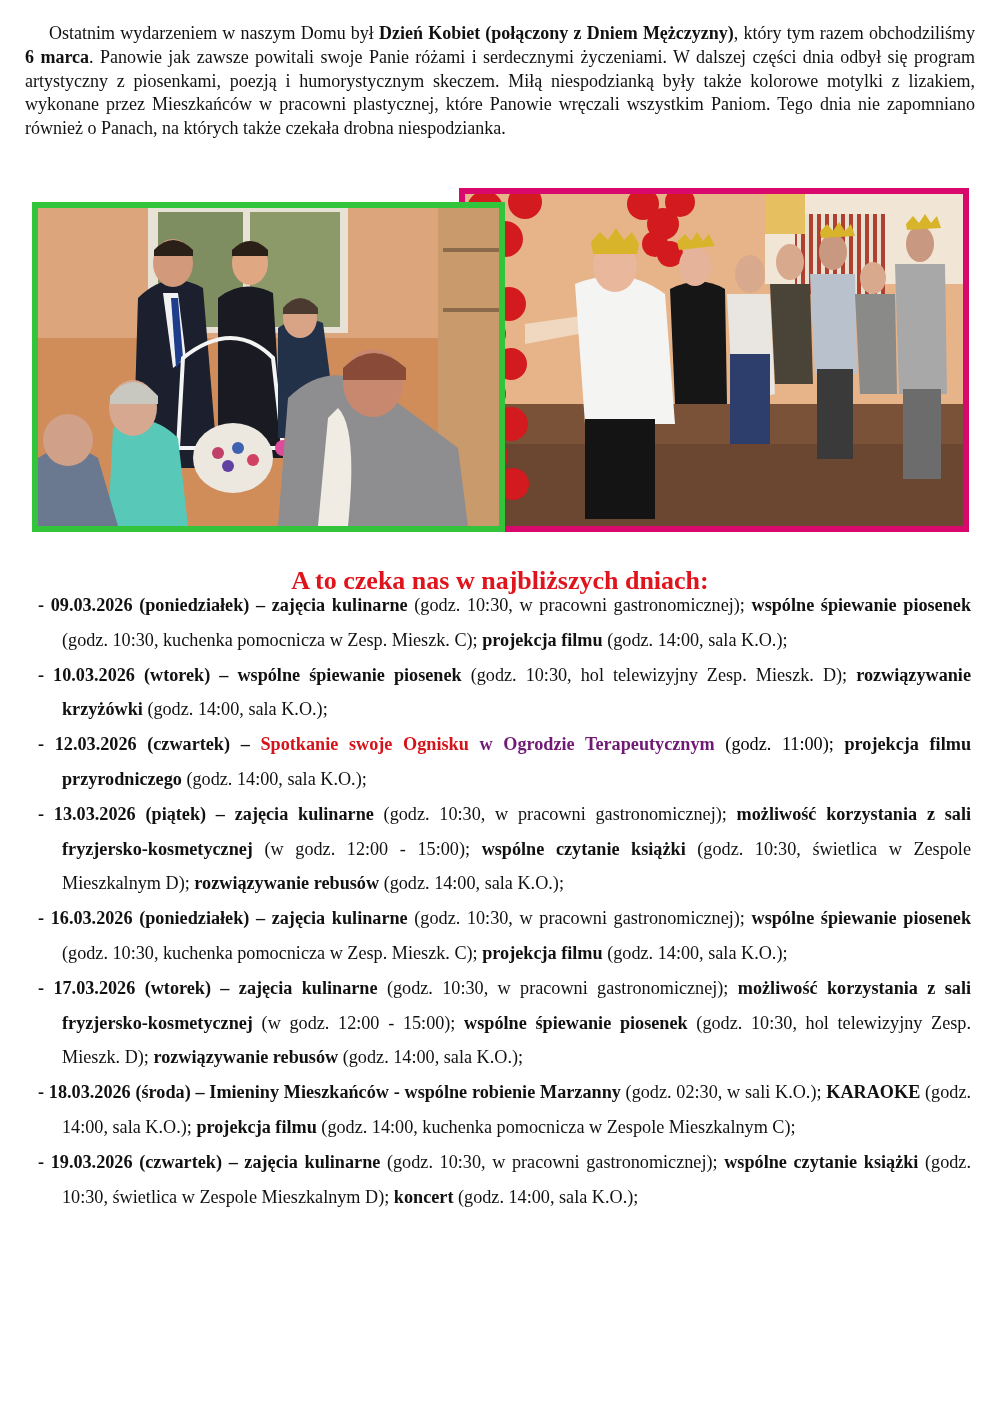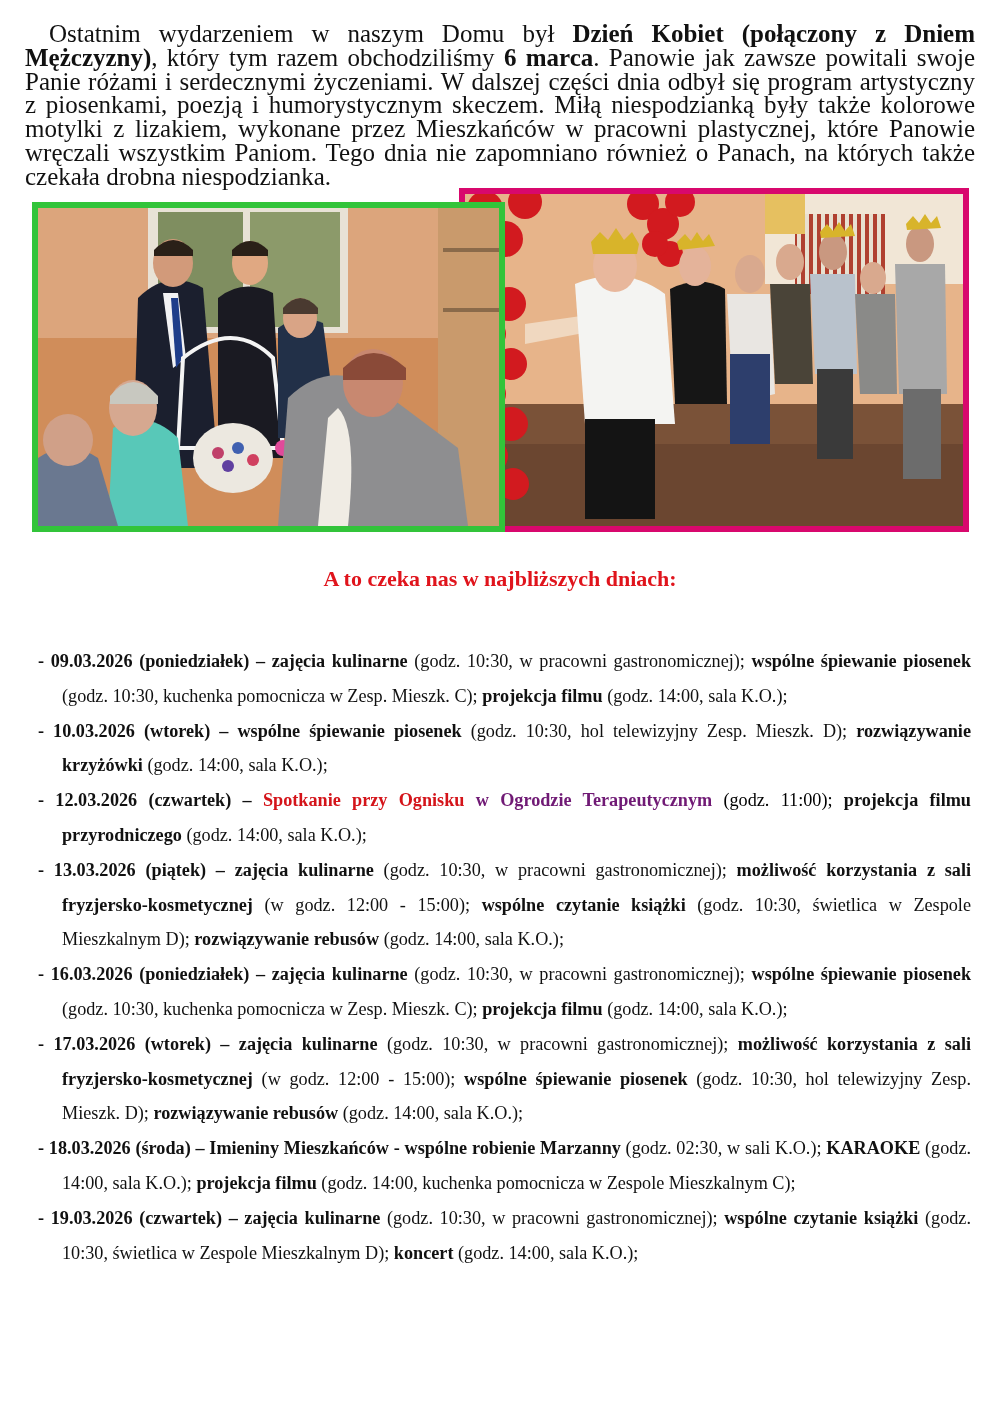--- a/index.html
+++ b/index.html
@@ -1,33 +1,33 @@
 <!DOCTYPE html>
 <html><head>
 <meta charset="utf-8">
 <style>
   html, body { margin: 0; padding: 0; background: #ffffff; }
   body { width: 1000px; height: 1414px; position: relative; overflow: hidden;
          font-family: "Liberation Serif", "DejaVu Serif", serif; color: #111; }
   .intro { position: absolute; left: 25px; top: 22px; width: 950px;
-           font-size: 25px; line-height: 23.8px; text-align: justify; }
+           font-size: 18px; line-height: 23.8px; text-align: justify; }
   .intro p { margin: 0; text-indent: 24px; }
   b { font-weight: bold; }
 
   .photo { position: absolute; overflow: hidden; box-sizing: border-box; }
   .photo-right { left: 459px; top: 188px; width: 510px; height: 344px;
                  border: 6px solid #d8086d; background: #7a5a40; z-index: 1; }
   .photo-left { left: 32px; top: 202px; width: 473px; height: 330px;
                 border: 6px solid #32c43a; background: #c7916a; z-index: 2; }
   .photo svg { display: block; width: 100%; height: 100%; }
 
   .heading { position: absolute; left: 0; top: 566px; width: 1000px; text-align: center;
-             color: #e0141c; font-size: 22px; font-weight: bold; margin: 0; }
+             color: #e0141c; font-size: 26px; font-weight: bold; margin: 0; }
 
-  .schedule { position: absolute; left: 38px; top: 644px; width: 933px; margin: 0; padding: 0;
+  .schedule { position: absolute; left: 38px; top: 588px; width: 933px; margin: 0; padding: 0;
               list-style: none; font-size: 18.2px; line-height: 34.8px; }
   .schedule li { text-align: justify; padding-left: 24px; text-indent: -24px; }
   .red { color: #d4141a; }
   .green { color: #701a75; }
   .blue { color: #000000; }
 </style>
 </head>
 <body>
 
 <div class="intro">
@@ -132,19 +132,19 @@
     <path d="M0 250 Q30 230 60 250 L80 318 L0 318Z" fill="#6a7890"></path>
     <ellipse cx="30" cy="232" rx="25" ry="26" fill="#d0a088"></ellipse>
   </svg>
 </div>
 
 <h2 class="heading">A to czeka nas w najbliższych dniach:</h2>
 
 <ul class="schedule">
   <li><b>- 09.03.2026 (poniedziałek) – zajęcia kulinarne</b><span> (godz. 10:30, w pracowni gastronomicznej); </span><b>wspólne śpiewanie piosenek</b><span> (godz. 10:30, kuchenka pomocnicza w Zesp. Mieszk. C); </span><b>projekcja filmu</b><span> (godz. 14:00, sala K.O.);</span></li>
   <li><b>- 10.03.2026 (wtorek) – wspólne śpiewanie piosenek</b><span> (godz. 10:30, hol telewizyjny Zesp. Mieszk. D); </span><b>rozwiązywanie krzyżówki</b><span> (godz. 14:00, sala K.O.);</span></li>
-  <li><b>- 12.03.2026 (czwartek) – </b><b class="red">Spotkanie przy Ognisku</b><b class="green"> w Ogrodzie Terapeutycznym</b><span class="blue"> (godz. 11:00);</span><b> projekcja filmu przyrodniczego</b><span> (godz. 14:00, sala K.O.);</span></li>
+  <li><b>- 12.03.2026 (czwartek) – </b><b class="red">Spotkanie swoje Ognisku</b><b class="green"> w Ogrodzie Terapeutycznym</b><span class="blue"> (godz. 11:00);</span><b> projekcja filmu przyrodniczego</b><span> (godz. 14:00, sala K.O.);</span></li>
   <li><b>- 13.03.2026 (piątek) – zajęcia kulinarne</b><span> (godz. 10:30, w pracowni gastronomicznej); </span><b>możliwość korzystania z sali fryzjersko-kosmetycznej</b><span> (w godz. 12:00 - 15:00); </span><b>wspólne czytanie książki</b><span> (godz. 10:30, świetlica w Zespole Mieszkalnym D); </span><b>rozwiązywanie rebusów</b><span> (godz. 14:00, sala K.O.);</span></li>
   <li><b>- 16.03.2026 (poniedziałek) – zajęcia kulinarne</b><span> (godz. 10:30, w pracowni gastronomicznej); </span><b>wspólne śpiewanie piosenek</b><span> (godz. 10:30, kuchenka pomocnicza w Zesp. Mieszk. C); </span><b>projekcja filmu</b><span> (godz. 14:00, sala K.O.);</span></li>
   <li><b>- 17.03.2026 (wtorek) – zajęcia kulinarne</b><span> (godz. 10:30, w pracowni gastronomicznej); </span><b>możliwość korzystania z sali fryzjersko-kosmetycznej</b><span> (w godz. 12:00 - 15:00); </span><b>wspólne śpiewanie piosenek</b><span> (godz. 10:30, hol telewizyjny Zesp. Mieszk. D); </span><b>rozwiązywanie rebusów</b><span> (godz. 14:00, sala K.O.);</span></li>
   <li><b>- 18.03.2026 (środa) – Imieniny Mieszkańców - wspólne robienie Marzanny</b><span> (godz. 02:30, w sali K.O.); </span><b>KARAOKE</b><span> (godz. 14:00, sala K.O.); </span><b>projekcja filmu</b><span> (godz. 14:00, kuchenka pomocnicza w Zespole Mieszkalnym C);</span></li>
   <li><b>- 19.03.2026 (czwartek) – zajęcia kulinarne</b><span> (godz. 10:30, w pracowni gastronomicznej); </span><b>wspólne czytanie książki</b><span> (godz. 10:30, świetlica w Zespole Mieszkalnym D); </span><b>koncert</b><span> (godz. 14:00, sala K.O.);</span></li>
 </ul>
 
 </body></html>

